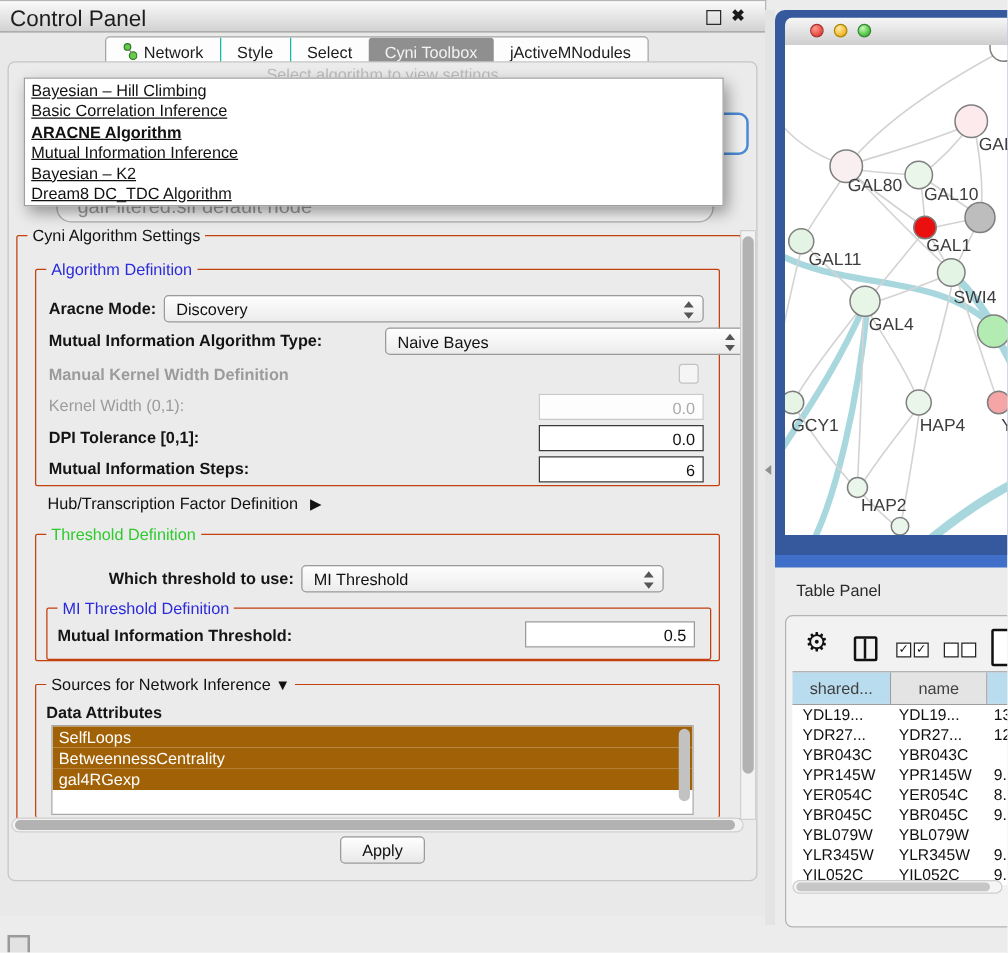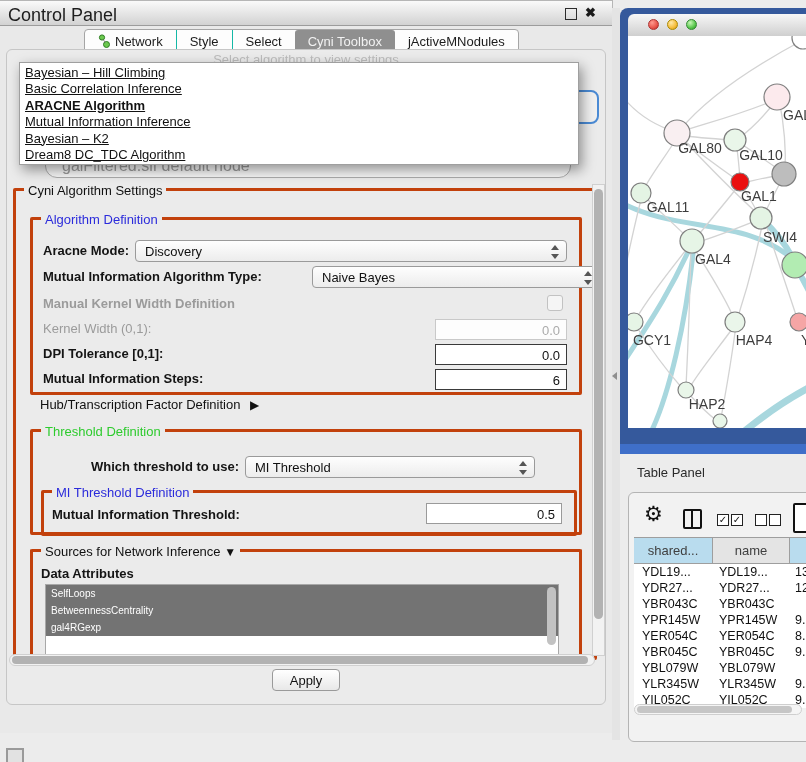--- a/index.html
+++ b/index.html
@@ -39,21 +39,21 @@
   .bg-combo{position:absolute;left:38px;top:102px;width:526px;height:26px;border:1px solid #ababab;
      border-radius:12px;background:#f6f6f6;z-index:4;font-size:16px;color:#9a9a9a;line-height:26px;padding-left:16px;box-sizing:border-box;}
 
   
   .popup{position:absolute;left:12px;top:12px;width:560px;height:103px;background:#ffffff;
      border:1px solid #9f9f9f;box-shadow:3px 5px 12px rgba(0,0,0,.40);z-index:6;padding-top:2px;box-sizing:border-box;}
   .popup .it{font-size:13px;line-height:16.4px;padding-left:5px;color:#111;white-space:nowrap;cursor:default;text-decoration:underline;}
   .popup .it.sel{font-weight:bold;}
 
   
-  .group{position:absolute;border:3px solid #c2410c;border-radius:2px;}
+  .group{position:absolute;border:1px solid #c2410c;border-radius:2px;}
   .gtitle{position:absolute;top:-8px;left:8px;background:#ebebeb;padding:0 4px;font-size:13px;color:#111;white-space:nowrap;}
   .gtitle.t-blue{color:#2b2bdb;}
   .gtitle.t-green{color:#2ecb2e;}
 
   .lbl{position:absolute;font-size:13px;font-weight:bold;color:#141414;white-space:nowrap;}
   .lbl.gray{color:#9b9b9b;}
   .combo{position:absolute;height:22px;border:1px solid #9a9a9a;border-radius:4px;
      background:linear-gradient(#fefefe,#ececec);font-size:13px;color:#111;line-height:22px;
      padding-left:9px;box-sizing:border-box;}
   .spin{position:absolute;right:7px;top:4px;width:9px;height:14px;}
@@ -63,21 +63,21 @@
   .field{position:absolute;height:21px;background:#fff;border:1px solid #9a9a9a;font-size:13px;
      color:#111;text-align:right;padding-right:6px;line-height:21px;box-sizing:border-box;}
   .field.strong{border:1px solid #3a3a3a;}
   .field.disabled{color:#ababab;border:1px solid #c9c9c9;background:#fdfdfd;}
   .checkbox{position:absolute;width:14px;height:14px;border:1px solid #c2c2c2;border-radius:3px;background:#f5f5f5;}
 
   .hub-row{position:absolute;left:24px;top:206px;font-size:13px;color:#111;white-space:nowrap;}
   .tri{font-size:12px;}
 
   .attr-list{position:absolute;background:#fff;border:1px solid #a8a8a8;overflow:hidden;}
-  .attr-list .it{height:17px;line-height:17px;font-size:10px;color:#fff;background:#737373;padding-left:5px;}
+  .attr-list .it{height:17px;line-height:17px;font-size:13px;color:#fff;background:#a16207;padding-left:5px;}
   .attr-scroll{position:absolute;right:2px;top:2px;width:9px;height:58px;background:#c2c2c2;border-radius:5px;}
 
   .vscroll{position:absolute;left:585px;top:134px;width:13px;height:472px;background:#f2f2f2;border:1px solid #d0d0d0;box-sizing:border-box;}
   .vscroll .thumb{position:absolute;left:1px;top:4px;width:9px;height:430px;background:#b2b2b2;border-radius:5px;}
   .hscroll{position:absolute;left:2px;top:604px;width:586px;height:12px;background:#f2f2f2;border:1px solid #d0d0d0;border-radius:6px;box-sizing:border-box;}
   .hscroll .thumb{position:absolute;left:2px;top:1px;width:576px;height:8px;background:#b2b2b2;border-radius:4px;}
 
   .apply{position:absolute;left:50%;transform:translateX(-50%);top:619px;width:68px;height:22px;
      background:linear-gradient(#ffffff,#e8e8e8);border:1px solid #9a9a9a;border-radius:4px;
      font-size:13px;font-family:"Liberation Sans",sans-serif;color:#111;}

